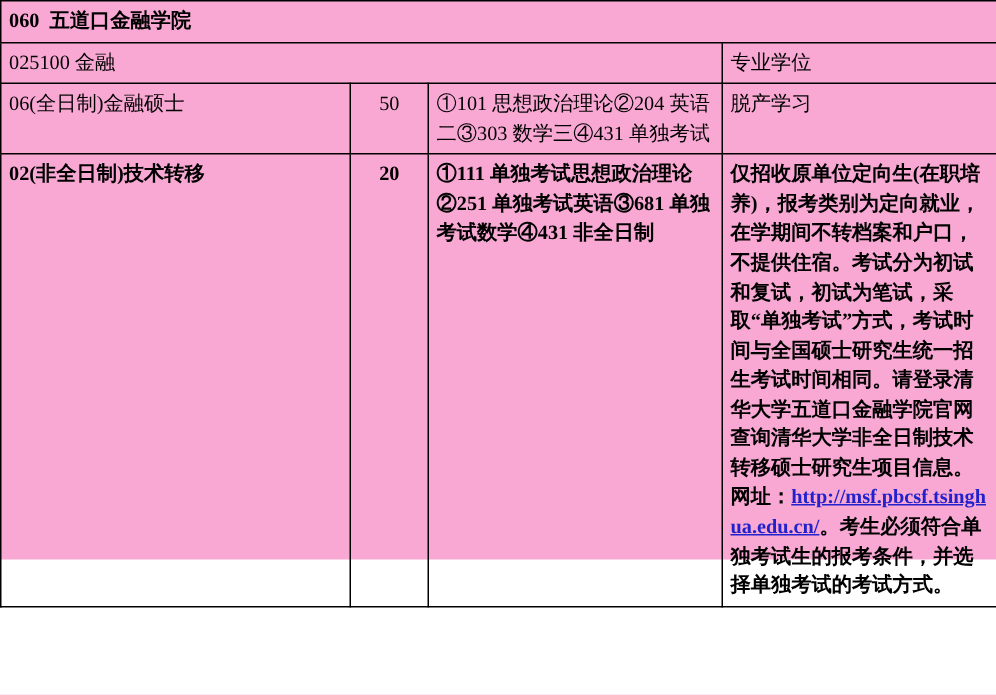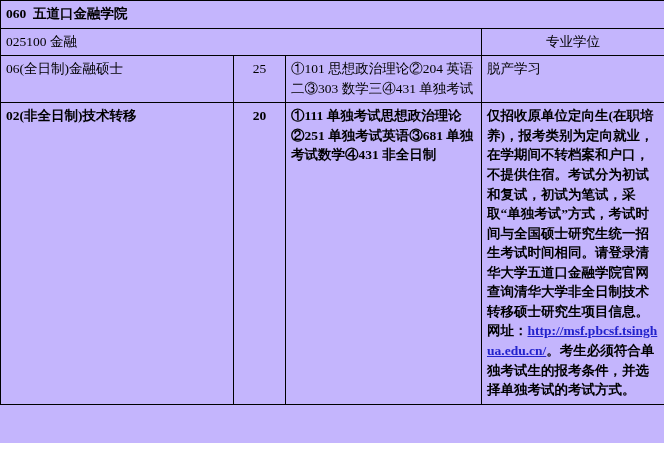--- a/index.html
+++ b/index.html
@@ -10,23 +10,23 @@
   }
   body {
     width: 664px;
     height: 463px;
     font-family: "Liberation Serif", "DejaVu Serif", serif;
     color: #000000;
     overflow: hidden;
   }
   .page {
     width: 664px;
-    height: 443px;
+    height: 373px;
     position: relative;
-    background: #c4b5fd;
+    background: #f9a8d4;
   }
   table.admissions {
     width: 664px;
     border-collapse: collapse;
     table-layout: fixed;
   }
   table.admissions td {
     border: 1px solid #000000;
     vertical-align: top;
     padding: 3px 5px 4px 5px;
@@ -47,21 +47,20 @@
   .major-row td {
     font-weight: normal;
     padding-top: 2px;
     padding-bottom: 3px;
   }
   .num-cell {
     text-align: center;
   }
   .head-cell {
     font-weight: bold;
-    text-align: center;
   }
   .link {
     color: #2222cc;
     text-decoration: underline;
     word-break: break-all;
     font-family: "Liberation Serif", "DejaVu Serif", serif;
   }
   .body-cell-c {
     letter-spacing: 0px;
   }
@@ -88,21 +87,21 @@
         </td>
       </tr>
       <tr class="major-row">
         <td colspan="3">
           <span>025100</span>&nbsp;<span>金融</span>
         </td>
         <td class="head-cell">专业学位</td>
       </tr>
       <tr>
         <td>06(全日制)金融硕士</td>
-        <td class="num-cell">25</td>
+        <td class="num-cell">50</td>
         <td class="body-cell-c">①101 思想政治理论②204 英语二③303 数学三④431 单独考试</td>
         <td>脱产学习</td>
       </tr>
       <tr class="tall">
         <td>02(非全日制)技术转移</td>
         <td class="num-cell">20</td>
         <td class="body-cell-c">①111 单独考试思想政治理论②251 单独考试英语③681 单独考试数学④431 非全日制</td>
         <td><span>仅招收原单位定向生(在职培养)，报考类别为定向就业，在学期间不转档案和户口，不提供住宿。考试分为初试和复试，初试为笔试，采取“单独考试”方式，考试时间与全国硕士研究生统一招生考试时间相同。请登录清华大学五道口金融学院官网查询清华大学非全日制技术转移硕士研究生项目信息。网址：</span><a class="link" href="#">http://msf.pbcsf.tsinghua.edu.cn/</a><span>。考生必须符合单独考试生的报考条件，并选择单独考试的考试方式。</span></td>
       </tr>
     </tbody>

